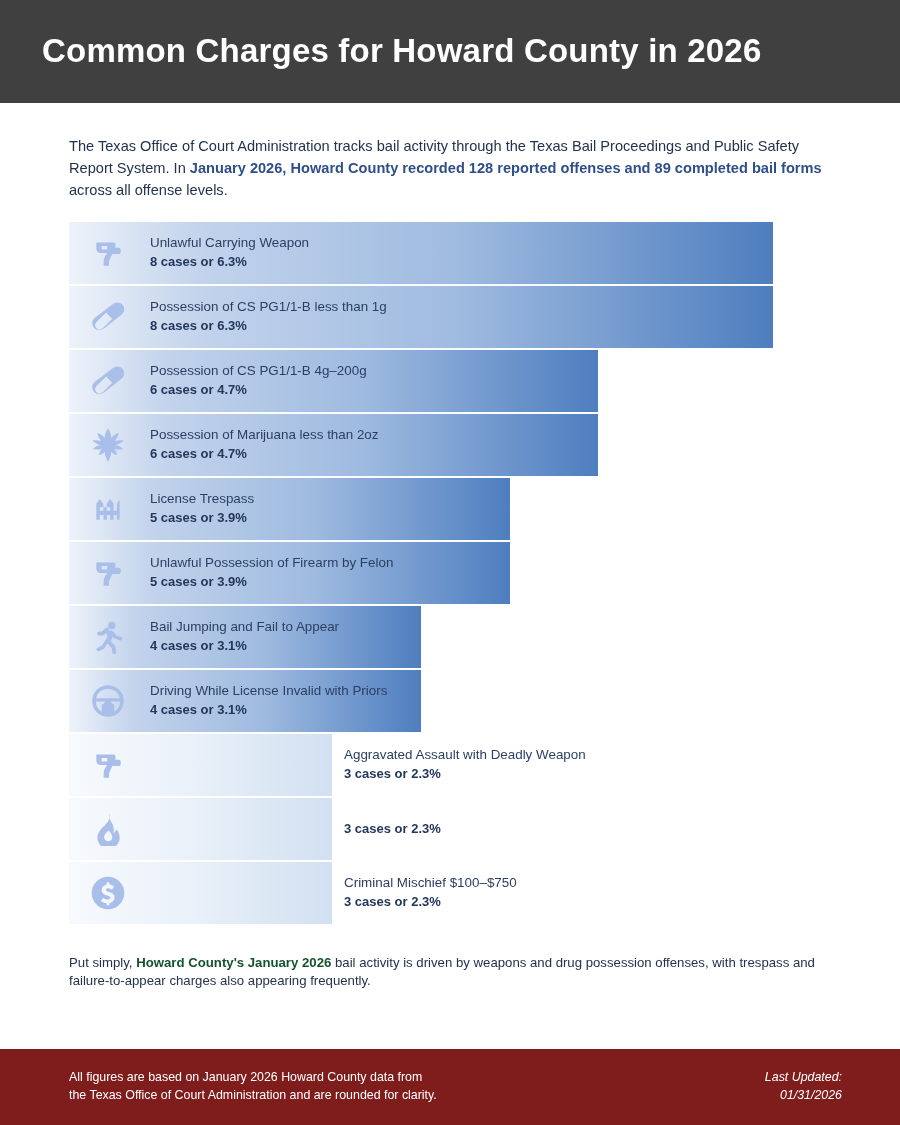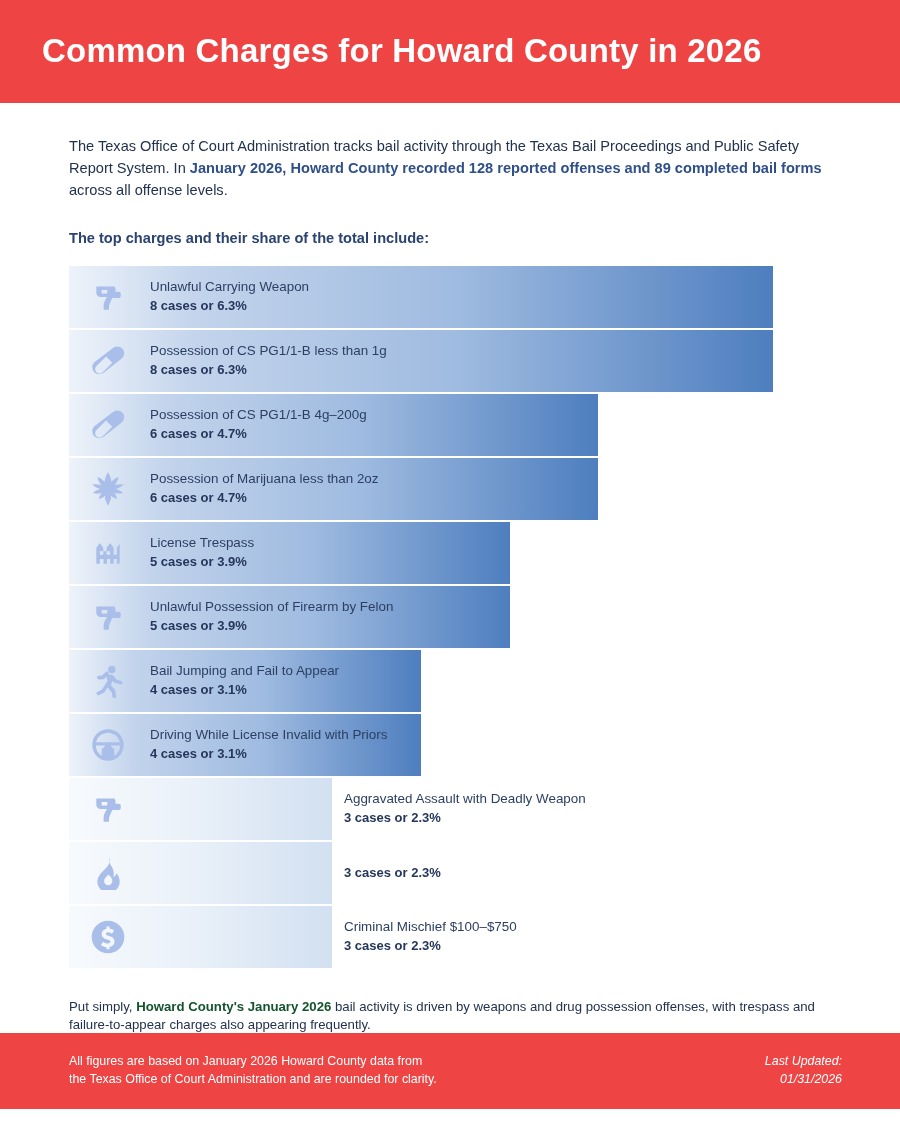--- a/index.html
+++ b/index.html
@@ -12,21 +12,21 @@
     height: 1125px;
     font-family: "Liberation Sans", sans-serif;
     color: #1f2d4a;
     position: relative;
     overflow: hidden;
   }
 
   
   .header {
     height: 103px;
-    background: #ef4444;
+    background: #404040;
     display: flex;
     align-items: center;
     padding: 0 0 0 42px;
     box-sizing: border-box;
   }
   .header-title {
     color: #ffffff;
     font-size: 33px;
     font-weight: bold;
     letter-spacing: 0.2px;
@@ -128,24 +128,24 @@
   }
   .closing .hl {
     color: #14532d;
     font-weight: bold;
   }
 
   
   .footer {
     position: absolute;
     left: 0;
-    bottom: 16px;
+    bottom: 0;
     width: 900px;
     height: 76px;
-    background: #ef4444;
+    background: #7f1d1d;
     display: flex;
     align-items: center;
     justify-content: space-between;
     padding: 0 58px 0 69px;
     box-sizing: border-box;
   }
   .footer-note {
     color: #ffffff;
     font-size: 12.4px;
     line-height: 1.45;
@@ -162,21 +162,20 @@
 <body>
 
 <div class="header">
   <div class="header-title">Common Charges for Howard County in 2026</div>
 </div>
 
 <div class="content">
 
   <p class="intro"><span>The Texas Office of Court Administration tracks bail activity through the Texas Bail Proceedings and Public Safety Report System. In </span><span class="hl">January 2026, Howard County recorded 128 reported offenses and 89 completed bail forms</span><span> across all offense levels.</span></p>
 
-  <div class="subhead">The top charges and their share of the total include:</div>
 
   <div class="chart" id="chart">
       <div class="row">
         <div class="bar" style="width: 704px;"></div>
         <div class="icon-wrap">
           <svg width="34" height="34" viewBox="0 0 32 32">
             <path d="M5 6h16c1 0 2 .6 2 2v3h3c1.2 0 2 .9 2 2v2c0 1.2-.8 2-2 2h-6l-2.5 5.5c-.4.9-.6 1.5-.6 2.4V28h-5v-4.2c0-1.4.3-2.5.9-3.8L15 16H9c-2.2 0-4-1.8-4-4V6zm5 3.5v3.2h5.3V9.5H10z"></path>
           </svg>
         </div>
         <div class="labels inside">

